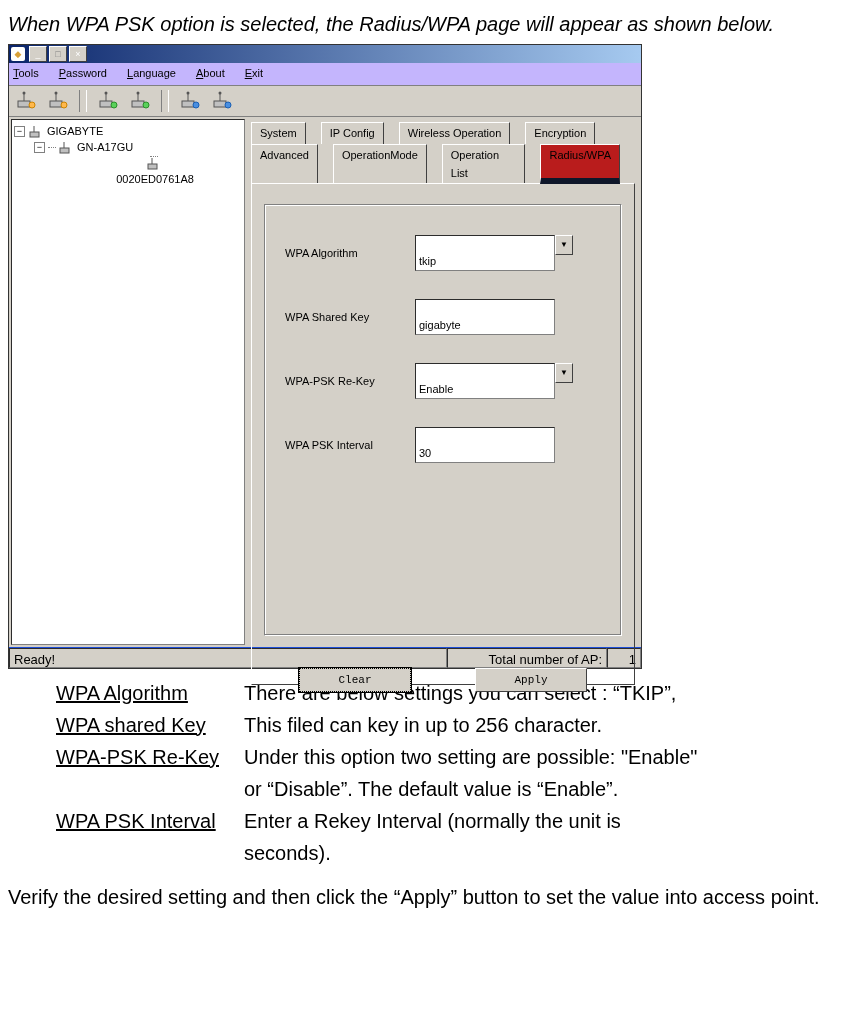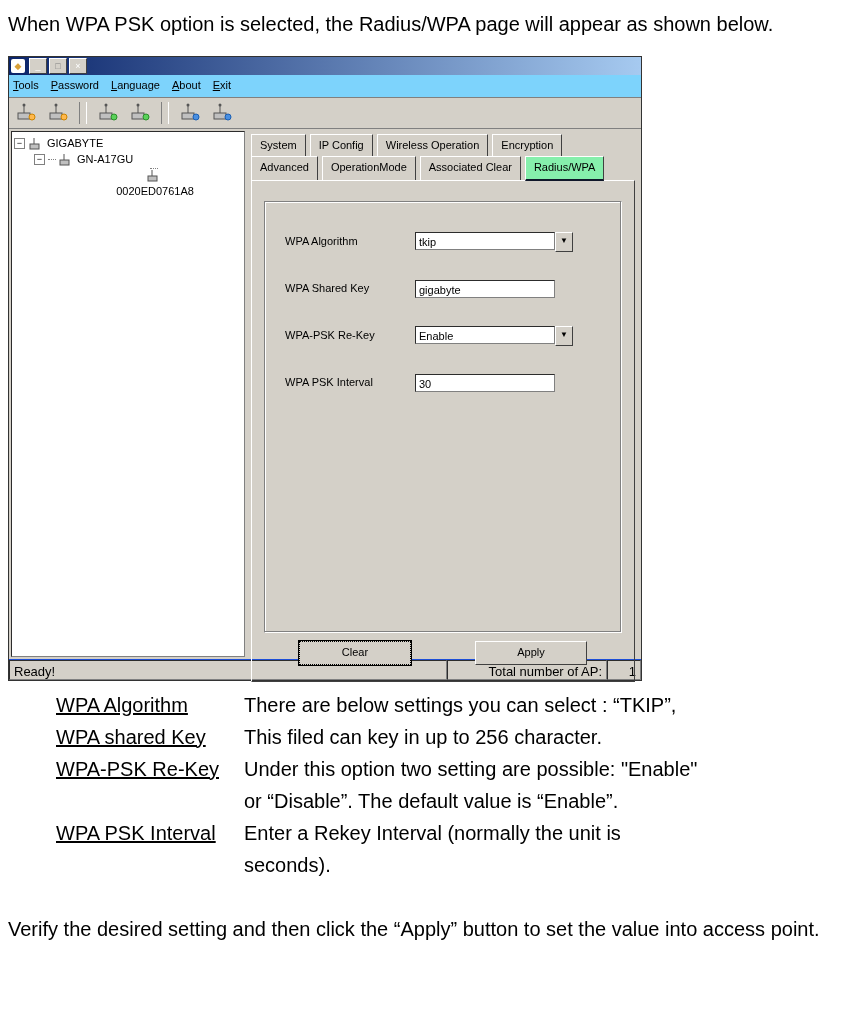--- a/index.html
+++ b/index.html
@@ -5,21 +5,21 @@
   body {
     margin: 0;
     padding: 8px;
     font-family: Arial, sans-serif;
     font-size: 20px;
     line-height: 1.6;
     background: #fff;
     color: #000;
     width: 848px;
   }
-  .intro { margin-bottom: 16px; }
+  .intro { margin-bottom: 4px; font-style: italic; }
   .app-window {
     width: 632px;
     border: 1px solid #333;
     background: #d4d0c8;
     font-family: Tahoma, sans-serif;
     font-size: 11px;
     margin-bottom: 6px;
   }
   .titlebar {
     background: linear-gradient(to right, #0a246a, #a6caf0);
@@ -41,25 +41,25 @@
   .titlebar-btns { display:flex; gap:2px; }
   .tb-btn {
     width: 16px; height: 14px;
     background: #d4d0c8;
     border: 1px solid #fff;
     border-right-color:#404040; border-bottom-color:#404040;
     display:flex;align-items:center;justify-content:center;
     font-size:9px;font-family:Arial;
   }
   .menubar {
-    background: #7dd3fc;
+    background: #c4b5fd;
     padding: 2px 4px;
     border-bottom: 1px solid #808080;
     display:flex;
-    gap: 12px;
+    gap: 20px;
   }
   .menubar span { font-size:11px; }
   .menubar span u { text-decoration: underline; }
   .toolbar {
     background: #d4d0c8;
     padding: 4px 4px;
     border-bottom: 1px solid #808080;
     display:flex;
     gap: 6px;
   }
@@ -97,28 +97,28 @@
     position:relative;
   }
   .tabrow { display:flex; }
   .tab {
     background:#d4d0c8;
     border:1px solid #fff;
     border-right-color:#404040;
     border-bottom:none;
     padding: 2px 8px;
     font-size:11px;
-    margin-right: 4px;
+    margin-right: 15px;
     position:relative;
     top:1px;
   }
   .tab.active {
-    background:#86efac;
+    background:#b91c1c;
     z-index:2;
-    border-bottom:2px solid #0f172a;
+    border-bottom:6px solid #0f172a;
   }
   .tab-panel {
     border:1px solid #fff;
     border-right-color:#404040;
     border-bottom-color:#404040;
     height: 460px;
     padding: 20px 12px;
     position:relative;
   }
   .form-frame {
@@ -133,34 +133,35 @@
     align-items:center;
     margin-bottom: 28px;
   }
   .form-label { width: 130px; font-size:11px; }
   .text-input, .select-input {
     width: 140px;
     height: 18px;
     background:#fff;
     border: 1px inset #808080;
     font-size:11px;
-    padding: 1px 3px;
+    padding: 17px 3px;
     box-sizing:border-box;
   }
   .select-wrap { display:flex; }
   .select-btn {
     width:16px;height:18px;background:#d4d0c8;
     border:1px solid #fff;border-right-color:#404040;border-bottom-color:#404040;
     display:flex;align-items:center;justify-content:center;font-size:8px;
   }
   .btn-row {
     display:flex;
     justify-content:center;
     gap: 64px;
-    margin-top: 8px;
+    margin-top: 32px;
+    font-family: Liberation Mono, monospace;
   }
   .win-btn {
     width: 110px;
     height: 22px;
     background:#d4d0c8;
     border:1px solid #fff;
     border-right-color:#404040;border-bottom-color:#404040;
     font-size:11px;
     display:flex;align-items:center;justify-content:center;
   }
@@ -178,21 +179,21 @@
   .status-left { flex:1; }
   .status-mid { width:150px; text-align:right; }
   .status-right { width:24px; text-align:right; }
   .defs-table {
     margin-left: 48px;
     margin-top: 8px;
     border-collapse: collapse;
   }
   .defs-table td { vertical-align: top; padding: 0 0 0 0; font-size: 20px; line-height:1.6; }
   .defs-table td.term { text-decoration: underline; width: 188px; }
-  .outro { margin-top: 32px; }
+  .outro { margin-top: 12px; }
 </style>
 </head>
 <body>
 
 <div class="intro">When WPA PSK option is selected, the Radius/WPA page will appear as shown below.</div>
 
 <div class="app-window">
   <div class="titlebar">
     <div class="titlebar-icon">◆</div>
     <div class="titlebar-btns">
@@ -301,21 +302,21 @@
     <div class="content-pane">
       <div class="tabrow">
         <div class="tab">System</div>
         <div class="tab">IP Config</div>
         <div class="tab">Wireless Operation</div>
         <div class="tab">Encryption</div>
       </div>
       <div class="tabrow">
         <div class="tab">Advanced</div>
         <div class="tab">OperationMode</div>
-        <div class="tab">Associated Clear</div>
+        <div class="tab">Operation List</div>
         <div class="tab active">Radius/WPA</div>
       </div>
 
       <div class="tab-panel">
         <div class="form-frame">
           <div class="form-row">
             <div class="form-label">WPA Algorithm</div>
             <div class="select-wrap">
               <div class="text-input">tkip</div>
               <div class="select-btn">▼</div>

